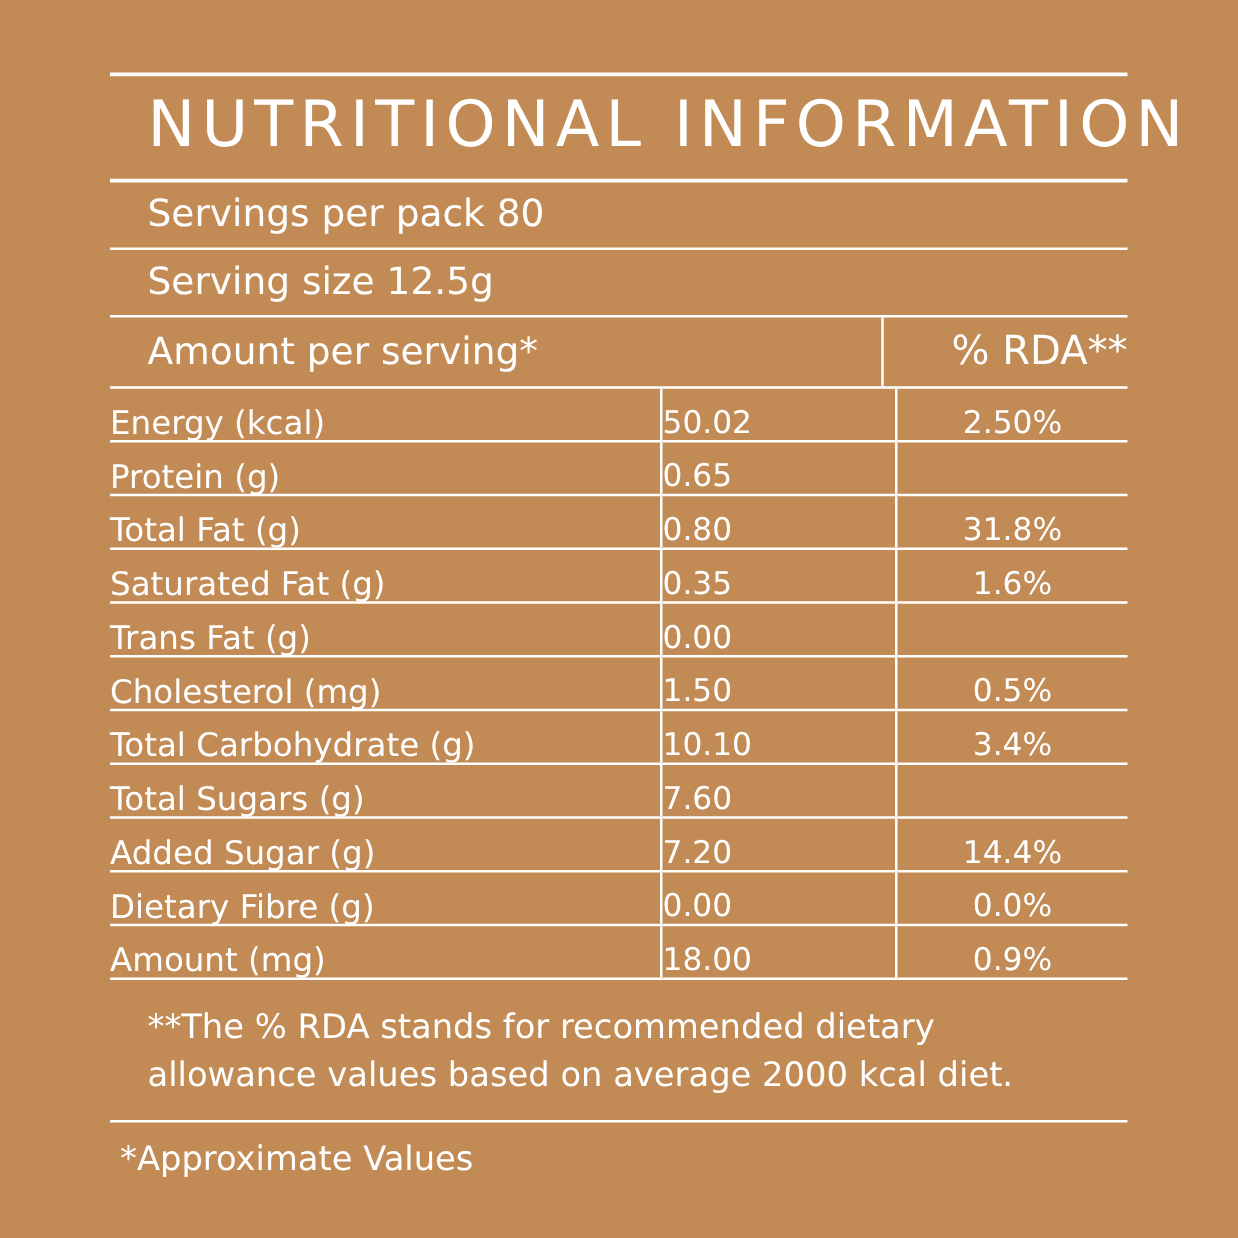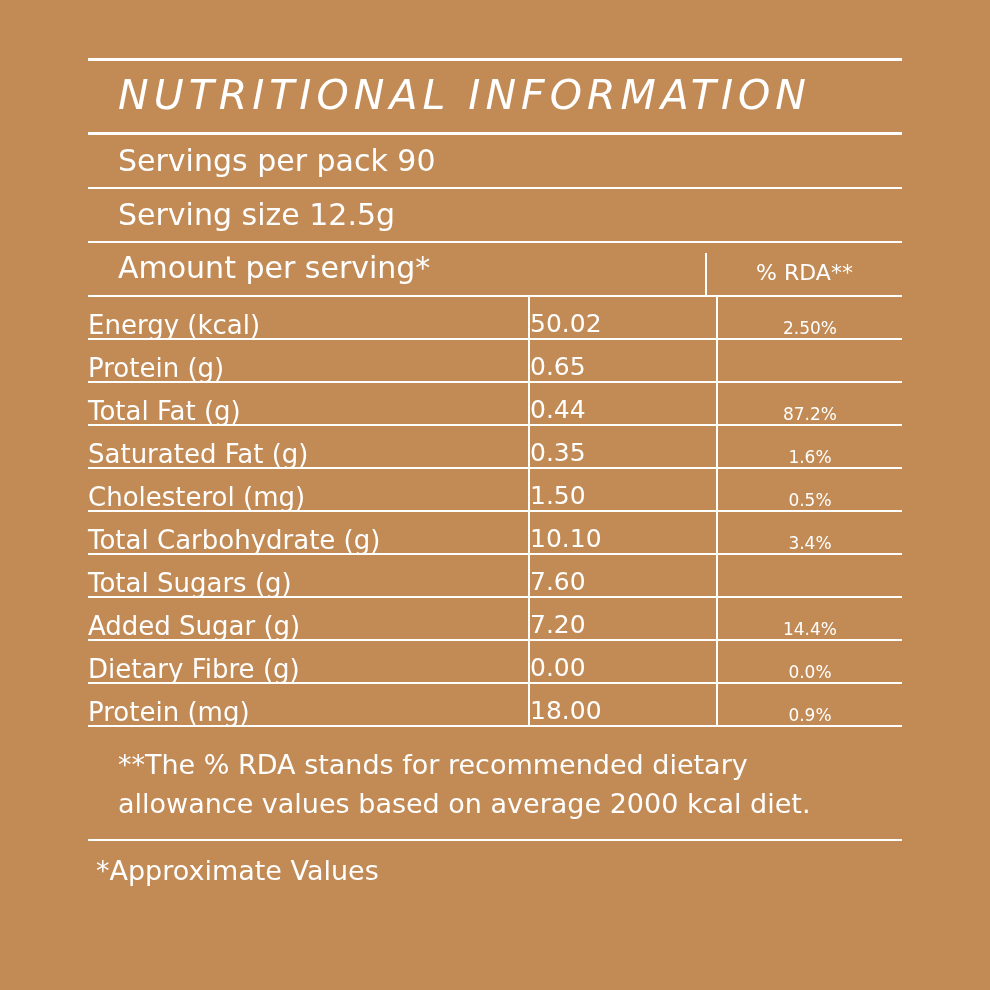--- a/index.html
+++ b/index.html
@@ -19,26 +19,25 @@
     left: 88px;
     top: 58px;
     width: 814px;
   }
   .title-row {
     border-top: 3px solid #ffffff;
     border-bottom: 3px solid #ffffff;
     padding: 12px 0 14px 30px;
   }
   .title {
-    font-size: 41px;
+    font-size: 51px;
     letter-spacing: 5px;
     font-weight: 400;
     line-height: 1.1;
     white-space: nowrap;
-    font-style: italic;
   }
   .meta-row {
     border-bottom: 2px solid #ffffff;
     padding: 8px 0 9px 30px;
     font-size: 30px;
     font-weight: 400;
   }
   .hdr-row {
     display: flex;
     border-bottom: 2px solid #ffffff;
@@ -46,22 +45,22 @@
   }
   .hdr-amount {
     flex: 0 0 617px;
     padding: 7px 0 10px 30px;
     font-size: 30px;
     box-sizing: border-box;
   }
   .hdr-rda {
     flex: 1 1 auto;
     padding: 7px 0 10px 0;
-    font-size: 22px;
-    text-align: center;
+    font-size: 32px;
+    text-align: right;
     border-left: 2px solid #ffffff;
     box-sizing: border-box;
   }
   table.nut {
     width: 100%;
     border-collapse: collapse;
     table-layout: fixed;
   }
   table.nut td {
     border-bottom: 2px solid #ffffff;
@@ -80,21 +79,21 @@
     width: 186px;
     border-left: 2px solid #ffffff;
     text-align: left;
     font-size: 25px;
     padding-bottom: 3px;
     vertical-align: bottom;
   }
   td.c-rda {
     border-left: 2px solid #ffffff;
     text-align: center;
-    font-size: 17px;
+    font-size: 25px;
     padding-bottom: 9px;
     vertical-align: bottom;
   }
   .bold {
     font-weight: 400;
   }
   .last-row td {
     border-bottom: 3px solid #ffffff;
   }
   .footnote {
@@ -118,21 +117,21 @@
 </style>
 </head>
 <body>
 
 <div class="panel">
 
   <div class="title-row">
     <div class="title">NUTRITIONAL INFORMATION</div>
   </div>
 
-  <div class="meta-row">Servings per pack 90</div>
+  <div class="meta-row">Servings per pack 80</div>
   <div class="meta-row">Serving size 12.5g</div>
 
   <div class="hdr-row">
     <div class="hdr-amount">Amount per serving*</div>
     <div class="hdr-rda">% RDA**</div>
   </div>
 
   <table class="nut">
     <tbody>
       <tr>
@@ -140,29 +139,34 @@
         <td class="c-value">50.02</td>
         <td class="c-rda">2.50%</td>
       </tr>
       <tr>
         <td class="c-label bold">Protein (g)</td>
         <td class="c-value">0.65</td>
         <td class="c-rda"></td>
       </tr>
       <tr>
         <td class="c-label bold">Total Fat (g)</td>
-        <td class="c-value">0.44</td>
-        <td class="c-rda">87.2%</td>
+        <td class="c-value">0.80</td>
+        <td class="c-rda">31.8%</td>
       </tr>
       <tr>
         <td class="c-label">Saturated Fat (g)</td>
         <td class="c-value">0.35</td>
         <td class="c-rda">1.6%</td>
       </tr>
       <tr>
+        <td class="c-label">Trans Fat (g)</td>
+        <td class="c-value">0.00</td>
+        <td class="c-rda"></td>
+      </tr>
+      <tr>
         <td class="c-label">Cholesterol (mg)</td>
         <td class="c-value">1.50</td>
         <td class="c-rda">0.5%</td>
       </tr>
       <tr>
         <td class="c-label bold">Total Carbohydrate (g)</td>
         <td class="c-value">10.10</td>
         <td class="c-rda">3.4%</td>
       </tr>
       <tr>
@@ -174,21 +178,21 @@
         <td class="c-label bold">Added  Sugar (g)</td>
         <td class="c-value">7.20</td>
         <td class="c-rda">14.4%</td>
       </tr>
       <tr>
         <td class="c-label">Dietary Fibre (g)</td>
         <td class="c-value">0.00</td>
         <td class="c-rda">0.0%</td>
       </tr>
       <tr class="last-row">
-        <td class="c-label bold">Protein (mg)</td>
+        <td class="c-label bold">Amount (mg)</td>
         <td class="c-value">18.00</td>
         <td class="c-rda">0.9%</td>
       </tr>
     </tbody>
   </table>
 
   <div class="footnote">
     <span>**The % RDA stands for recommended dietary</span>
     <span class="l2">allowance values based on average 2000 kcal diet.</span>
   </div>

